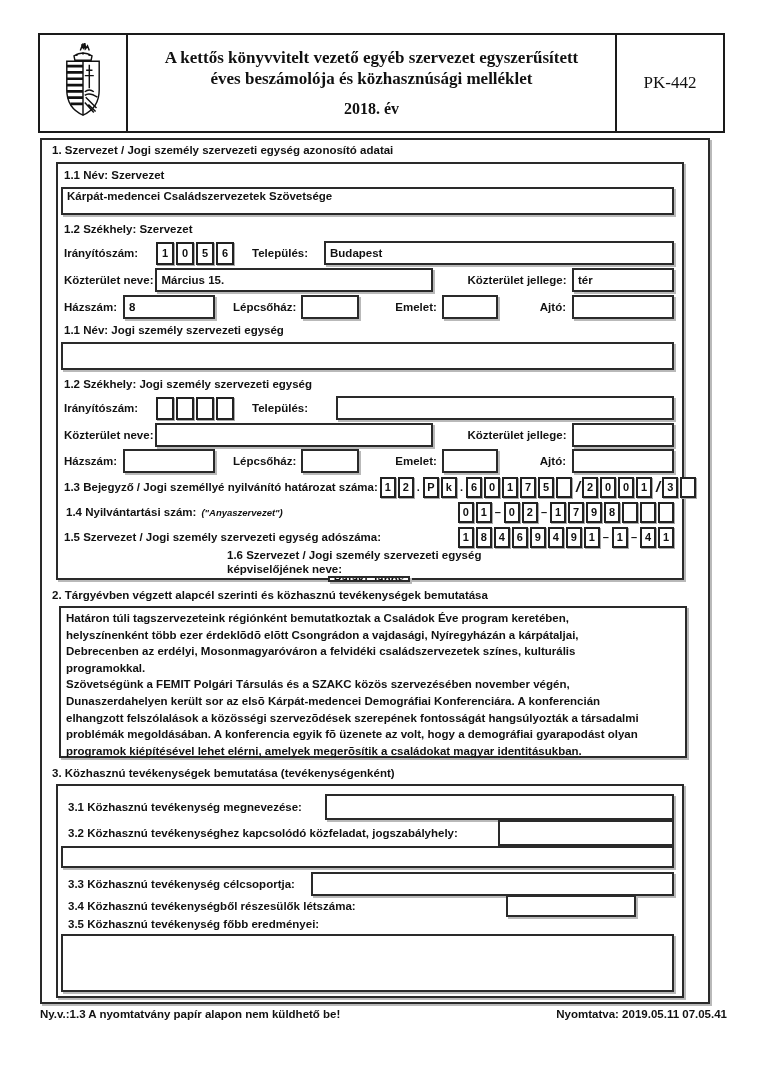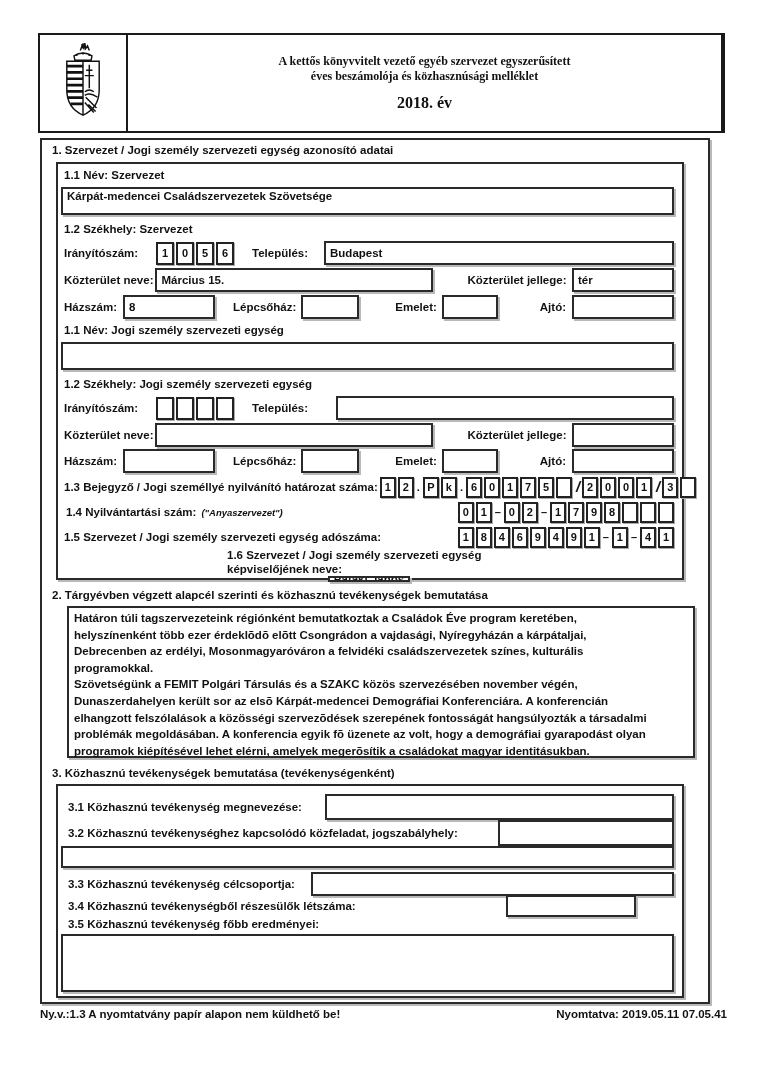--- a/index.html
+++ b/index.html
@@ -7,21 +7,21 @@
         font-family:"Liberation Sans",sans-serif;color:#111;overflow:hidden;}
 
   
   .header-box{position:absolute;left:38px;top:33px;width:687px;height:100px;
               border:2px solid #1a1a1a;display:flex;box-sizing:border-box;background:#fff;}
   .logo-cell{width:88px;border-right:2px solid #1a1a1a;display:flex;align-items:center;
              justify-content:center;box-sizing:border-box;}
   .title-cell{flex:1;border-right:2px solid #1a1a1a;display:flex;flex-direction:column;
               align-items:center;justify-content:center;box-sizing:border-box;
               font-family:"Liberation Serif",serif;font-weight:bold;text-align:center;}
-  .title-line{font-size:12px;line-height:1.22;white-space:nowrap;}
+  .title-line{font-size:17px;line-height:1.22;white-space:nowrap;}
   .title-year{font-size:16px;margin-top:11px;}
   .pk-cell{width:106px;display:flex;align-items:center;justify-content:center;
            font-family:"Liberation Serif",serif;font-size:17px;}
 
   
   .main-box{position:absolute;left:40px;top:138px;width:670px;height:866px;
             border:2px solid #2a2a2a;box-sizing:border-box;background:#fff;
             box-shadow:2px 2px 0 #b9b9b9;}
   .sec-heading{position:absolute;left:10px;font-size:11.5px;font-weight:bold;white-space:nowrap;}
 
@@ -41,21 +41,21 @@
   .cbox{display:inline-flex;align-items:center;justify-content:center;width:12px;height:17px;
         border:2px solid #222;margin-left:2px;background:#fff;font-size:11px;font-weight:bold;
         box-shadow:1px 1px 0 #aaa;flex:none;}
   .big-cells .cbox{width:14px;height:19px;}
   .sep{font-weight:bold;font-size:11px;margin:0 1px 0 3px;}
   .sep.slash{font-size:15px;font-style:italic;margin:0 0 2px 4px;}
 
   .name-box{position:absolute;left:3px;width:613px;height:28px;}
   .twoline{font-size:11.5px;font-weight:bold;line-height:1.18;}
 
-  .textarea-box{position:absolute;left:25px;width:628px;border:2px solid #2a2a2a;
+  .textarea-box{position:absolute;left:17px;width:628px;border:2px solid #2a2a2a;
                 box-sizing:border-box;background:#fff;box-shadow:2px 2px 0 #b9b9b9;
                 font-size:11.5px;font-weight:bold;line-height:16.6px;
                 padding:2px 5px;white-space:pre-line;}
 
   .footer{position:absolute;left:40px;top:1008px;width:687px;display:flex;
           justify-content:space-between;font-size:11.5px;font-weight:bold;}
 
   svg .ln{stroke:#111;fill:none;stroke-width:1.6;}
   svg .fl{fill:#111;}
 </style>
@@ -81,20 +81,21 @@
           <path class="ln" d="M32,56 q5,-4 10,0 M32,60 q5,-4 14,2"></path>
           <path class="ln" d="M33,62 l12,12 M36,70 l8,8 M32,68 l10,11"></path>
         </svg>
       </span>
     </div>
     <div class="title-cell">
       <div class="title-line">A kettős könyvvitelt vezető egyéb szervezet egyszerűsített</div>
       <div class="title-line">éves beszámolója és közhasznúsági melléklet</div>
       <div class="title-year">2018. év</div>
     </div>
+    <div class="pk-cell">PK-442</div>
   </div>
 
   <div class="main-box">
 
     <div class="sec-heading" style="top:4px">1. Szervezet / Jogi személy szervezeti egység azonosító adatai</div>
 
     <div class="group-box" style="top:22px;height:418px;">
 
       <div class="lbl inner-lbl" style="top:5px">1.1 Név: Szervezet</div>
       <div class="fbox name-box" style="top:23px">

